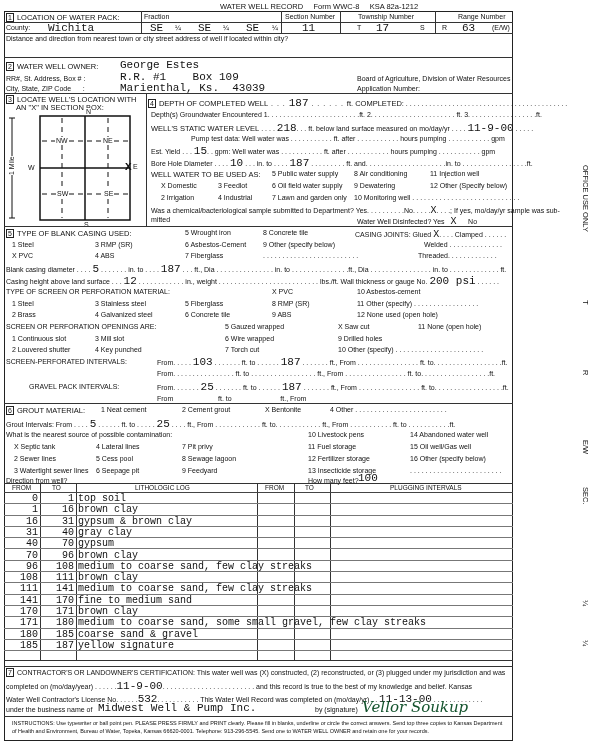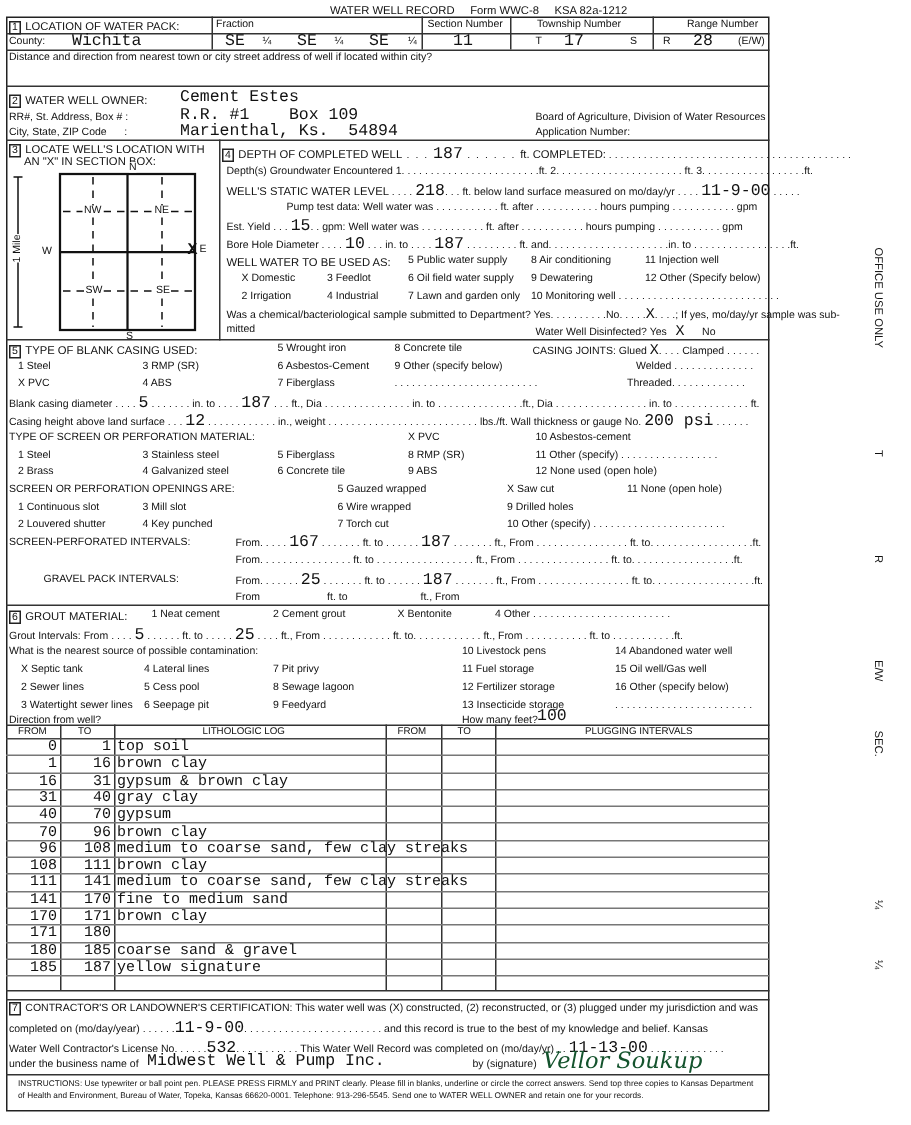--- a/index.html
+++ b/index.html
@@ -50,32 +50,32 @@
 <div class="abs" style="left:285px;top:13px">Section Number</div>
 <div class="abs tw" style="left:302px;top:22px">11</div>
 
 <div class="abs" style="left:358px;top:13px">Township Number</div>
 <div class="abs" style="left:357px;top:24px">T</div>
 <div class="abs tw" style="left:376px;top:22px">17</div>
 <div class="abs" style="left:420px;top:24px">S</div>
 
 <div class="abs" style="left:458px;top:13px">Range Number</div>
 <div class="abs" style="left:442px;top:24px">R</div>
-<div class="abs tw" style="left:462px;top:22px">28</div>
+<div class="abs tw" style="left:462px;top:22px">63</div>
 <div class="abs" style="left:492px;top:24px">(E/W)</div>
 
 <div class="abs" style="left:6px;top:35px">Distance and direction from nearest town or city street address of well if located within city?</div>
 
 <div class="hl" style="left:4px;top:93px;width:509px"></div>
 <div class="abs" style="left:6px;top:62px"><span class="num">2</span><span class="hdr">WATER WELL OWNER:</span></div>
-<div class="abs tw" style="left:120px;top:59px">Cement Estes</div>
+<div class="abs tw" style="left:120px;top:59px">George Estes</div>
 <div class="abs" style="left:6px;top:75px">RR#, St. Address, Box # :</div>
 <div class="abs tw" style="left:120px;top:71px;white-space:pre">R.R. #1    Box 109</div>
 <div class="abs" style="left:6px;top:85px;white-space:pre">City, State, ZIP Code      :</div>
-<div class="abs tw" style="left:120px;top:82px;white-space:pre">Marienthal, Ks.  54894</div>
+<div class="abs tw" style="left:120px;top:82px;white-space:pre">Marienthal, Ks.  43039</div>
 <div class="abs" style="left:357px;top:75px">Board of Agriculture, Division of Water Resources</div>
 <div class="abs" style="left:357px;top:85px">Application Number:</div>
 
 <div class="vl" style="left:146px;top:93px;height:134px"></div>
 <div class="abs" style="left:6px;top:95px"><span class="num">3</span><span class="hdr">LOCATE WELL'S LOCATION WITH</span></div>
 <div class="abs hdr" style="left:16px;top:103px">AN "X" IN SECTION BOX:</div>
 
 <svg class="sq" style="left:8px;top:108px" width="136" height="120">
   <rect x="32" y="8" width="90" height="104" fill="none" stroke="#111" stroke-width="1.5"></rect>
   <line x1="77" y1="8" x2="77" y2="112" stroke="#111" stroke-width="1.5"></line>
@@ -161,21 +161,21 @@
 <div class="abs" style="left:12px;top:335px">1  Continuous slot</div>
 <div class="abs" style="left:95px;top:335px">3  Mill slot</div>
 <div class="abs" style="left:225px;top:335px">6  Wire wrapped</div>
 <div class="abs" style="left:338px;top:335px">9  Drilled holes</div>
 <div class="abs" style="left:12px;top:346px">2  Louvered shutter</div>
 <div class="abs" style="left:95px;top:346px">4  Key punched</div>
 <div class="abs" style="left:225px;top:346px">7  Torch cut</div>
 <div class="abs" style="left:338px;top:346px">10  Other (specify) . . . . . . . . . . . . . . . . . . . . . . .</div>
 
 <div class="abs" style="left:6px;top:358px">SCREEN-PERFORATED INTERVALS:</div>
-<div class="abs" style="left:157px;top:356px"><span>From</span>. . . . . <span class="tw">167</span> . . . . . . . <span>ft. to</span> . . . . . . <span class="tw">187</span> . . . . . . . <span>ft., From</span> . . . . . . . . . . . . . . . . <span>ft. to</span>. . . . . . . . . . . . . . . . . .<span>ft.</span></div>
+<div class="abs" style="left:157px;top:356px"><span>From</span>. . . . . <span class="tw">103</span> . . . . . . . <span>ft. to</span> . . . . . . <span class="tw">187</span> . . . . . . . <span>ft., From</span> . . . . . . . . . . . . . . . . <span>ft. to</span>. . . . . . . . . . . . . . . . . .<span>ft.</span></div>
 <div class="abs" style="left:157px;top:370px"><span>From</span>. . . . . . . . . . . . . . . . <span>ft. to</span> . . . . . . . . . . . . . . . . . <span>ft., From</span> . . . . . . . . . . . . . . . . <span>ft. to</span>. . . . . . . . . . . . . . . . . .<span>ft.</span></div>
 <div class="abs" style="left:29px;top:383px">GRAVEL PACK INTERVALS:</div>
 <div class="abs" style="left:157px;top:381px"><span>From</span>. . . . . . . <span class="tw">25</span> . . . . . . . <span>ft. to</span> . . . . . . <span class="tw">187</span> . . . . . . . <span>ft., From</span> . . . . . . . . . . . . . . . . <span>ft. to</span>. . . . . . . . . . . . . . . . . .<span>ft.</span></div>
 <div class="abs" style="left:157px;top:395px"><span>From</span>&nbsp;&nbsp;&nbsp;&nbsp;&nbsp;&nbsp;&nbsp;&nbsp;&nbsp;&nbsp;&nbsp;&nbsp;&nbsp;&nbsp;&nbsp;&nbsp;&nbsp;&nbsp;&nbsp;&nbsp;&nbsp;&nbsp;&nbsp;<span>ft. to</span>&nbsp;&nbsp;&nbsp;&nbsp;&nbsp;&nbsp;&nbsp;&nbsp;&nbsp;&nbsp;&nbsp;&nbsp;&nbsp;&nbsp;&nbsp;&nbsp;&nbsp;&nbsp;&nbsp;&nbsp;&nbsp;&nbsp;&nbsp;&nbsp;&nbsp;<span>ft., From</span></div>
 
 <div class="hl" style="left:4px;top:403px;width:509px"></div>
 <div class="abs" style="left:6px;top:406px"><span class="num">6</span><span class="hdr">GROUT MATERIAL:</span></div>
 <div class="abs" style="left:101px;top:406px">1  Neat cement</div>
 <div class="abs" style="left:182px;top:406px">2  Cement grout</div>
 <div class="abs" style="left:265px;top:406px">X Bentonite</div>
@@ -272,20 +272,21 @@
       <span class="abs tws" style="left: 74px; top: 0px; text-align: right;">fine to medium sand</span>
     </div>
     <div class="abs" style="left: 4px; top: 606px; width: 509px; height: 11.3px; border-bottom: 1px solid rgb(119, 119, 119);">
       <span class="abs tws" style="left: 0px; width: 34px; text-align: right; top: 0px;">170</span>
       <span class="abs tws" style="left: 36px; width: 34px; text-align: right; top: 0px;">171</span>
       <span class="abs tws" style="left: 74px; top: 0px;">brown clay</span>
     </div>
     <div class="abs" style="left: 4px; top: 617.3px; width: 509px; height: 11.3px; border-bottom: 1px solid rgb(119, 119, 119);">
       <span class="abs tws" style="left: 0px; width: 34px; text-align: right; top: 0px;">171</span>
       <span class="abs tws" style="left: 36px; width: 34px; text-align: right; top: 0px;">180</span>
+      <span class="abs tws" style="left: 74px; top: 0px;">medium to coarse sand, some small gravel, few clay streaks</span>
     </div>
     <div class="abs" style="left: 4px; top: 628.6px; width: 509px; height: 11.3px; border-bottom: 1px solid rgb(119, 119, 119);">
       <span class="abs tws" style="left: 0px; width: 34px; text-align: right; top: 0px;">180</span>
       <span class="abs tws" style="left: 36px; width: 34px; text-align: right; top: 0px;">185</span>
       <span class="abs tws" style="left: 74px; top: 0px;">coarse sand &amp; gravel</span>
     </div>
     <div class="abs" style="left: 4px; top: 639.9px; width: 509px; height: 11.3px; border-bottom: 1px solid rgb(119, 119, 119);">
       <span class="abs tws" style="left: 0px; width: 34px; text-align: right; top: 0px;">185</span>
       <span class="abs tws" style="left: 36px; width: 34px; text-align: right; top: 0px;">187</span>
       <span class="abs tws" style="left: 74px; top: 0px;">yellow signature</span>

